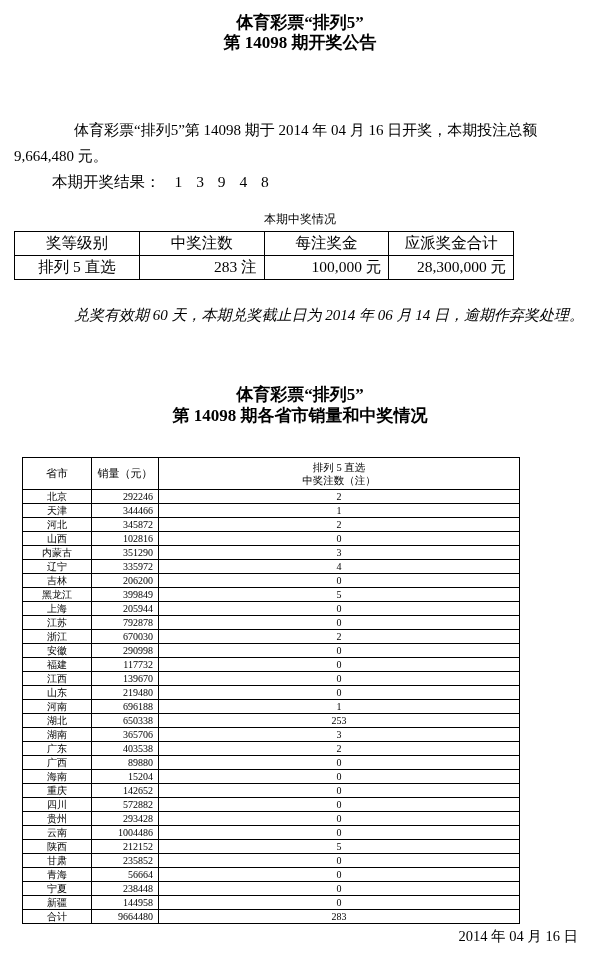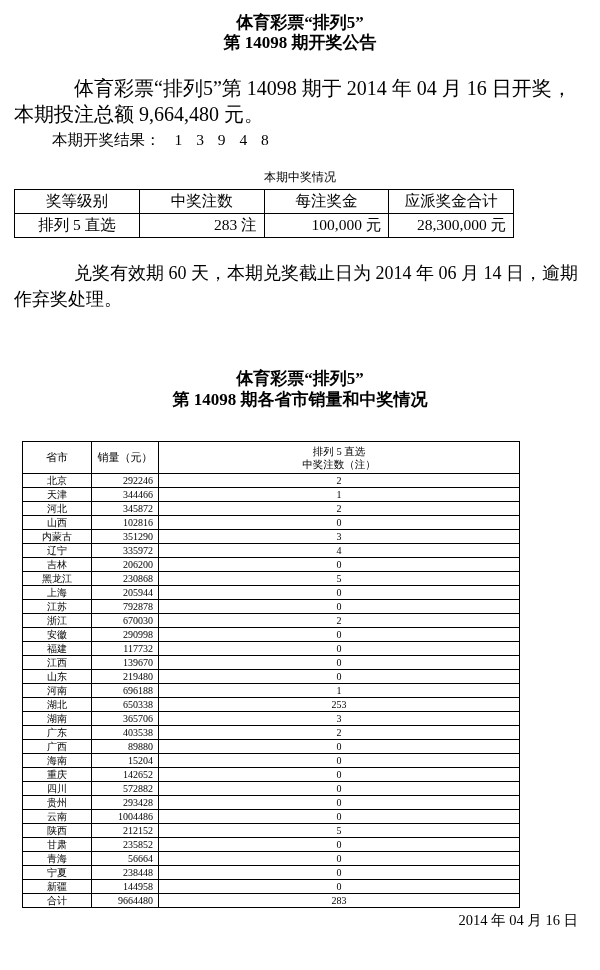--- a/index.html
+++ b/index.html
@@ -8,37 +8,37 @@
     width:600px; height:970px;
     font-family:"Liberation Serif","DejaVu Serif",serif;
     color:#000;
     overflow:hidden;
   }
   .content { padding:0 14px; }
 
   .doc-title { padding-top:13px; text-align:center; font-weight:bold;
                font-size:17px; line-height:20px; }
 
-  .intro-para { margin-top:22px; font-size:20px; line-height:26px;
+  .intro-para { margin-top:64px; font-size:15px; line-height:26px;
                 text-indent:60px; }
   .result-line { font-size:15.5px; line-height:26px; padding-left:38px; }
   .result-numbers { margin-left:14px; word-spacing:8px; letter-spacing:1px; }
 
   .table-caption { margin-top:16px; text-align:center; font-size:12px; }
 
   table { border-collapse:collapse; }
   .prize-table { width:500px; margin-top:3px; font-size:15.5px; }
   .prize-table th, .prize-table td { border:1px solid #000; height:24px;
                                      font-weight:normal; }
   .prize-table th { text-align:center; }
   .prize-table td.c-center { text-align:center; }
   .prize-table td.c-right  { text-align:right; padding-right:7px; }
 
-  .validity-para { margin-top:22px; font-size:18px; line-height:26px;
-                   text-indent:60px; }
+  .validity-para { margin-top:22px; font-size:15px; line-height:26px;
+                   text-indent:60px;font-style:italic; }
 
   .doc-title-2 { margin-top:56px; text-align:center; font-weight:bold;
                  font-size:17px; line-height:21px; }
 
   .province-table { width:498px; margin-top:31px; margin-left:8px;
                     font-size:10px; }
   .province-table th, .province-table td { border:1px solid #000; }
   .province-table thead th { height:32px; font-weight:normal; font-size:11px;
                              text-align:center; vertical-align:middle; }
   .province-table thead .two-line { font-size:10.5px; line-height:13px; }
@@ -145,21 +145,21 @@
           <td class="col-sales">335972</td>
           <td class="col-count">4</td>
         </tr>
         <tr>
           <td class="col-province">吉林</td>
           <td class="col-sales">206200</td>
           <td class="col-count">0</td>
         </tr>
         <tr>
           <td class="col-province">黑龙江</td>
-          <td class="col-sales">230868</td>
+          <td class="col-sales">399849</td>
           <td class="col-count">5</td>
         </tr>
         <tr>
           <td class="col-province">上海</td>
           <td class="col-sales">205944</td>
           <td class="col-count">0</td>
         </tr>
         <tr>
           <td class="col-province">江苏</td>
           <td class="col-sales">792878</td>

